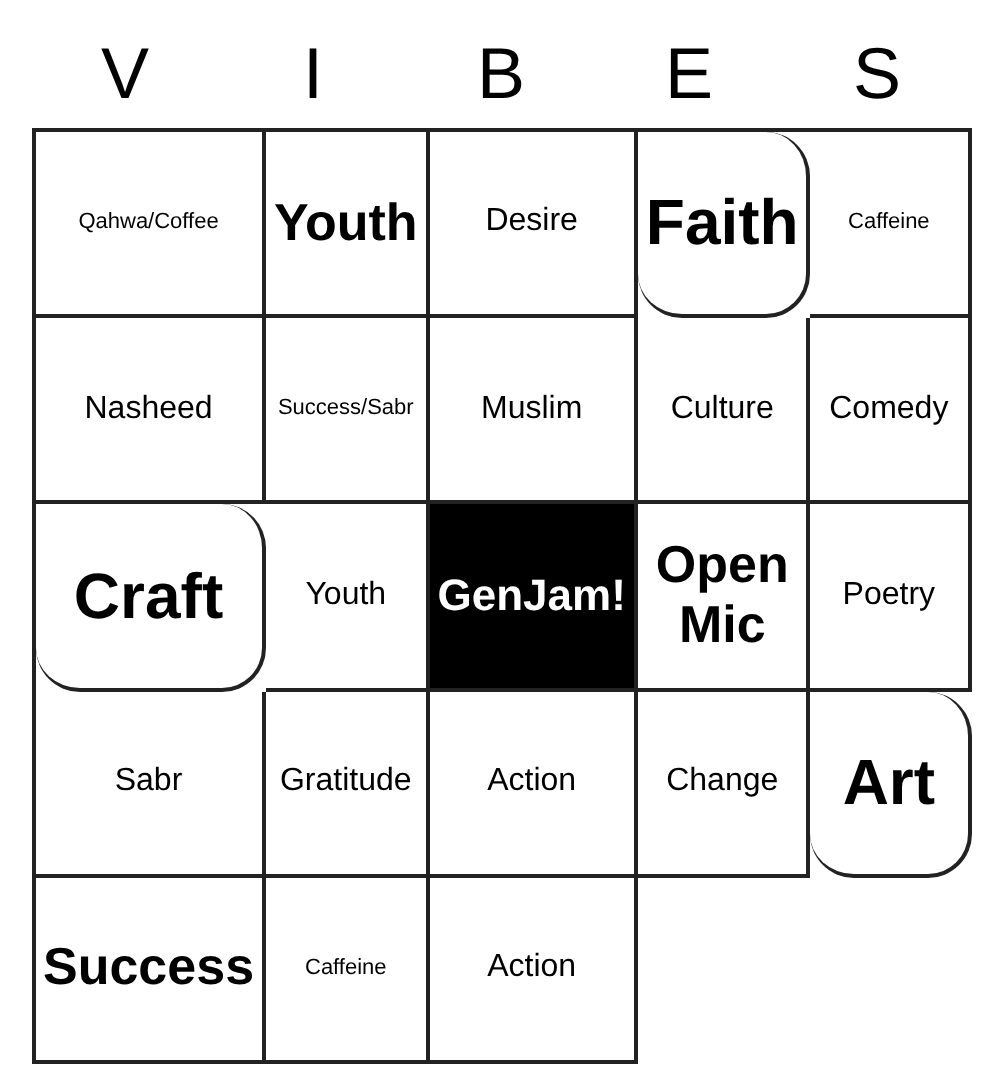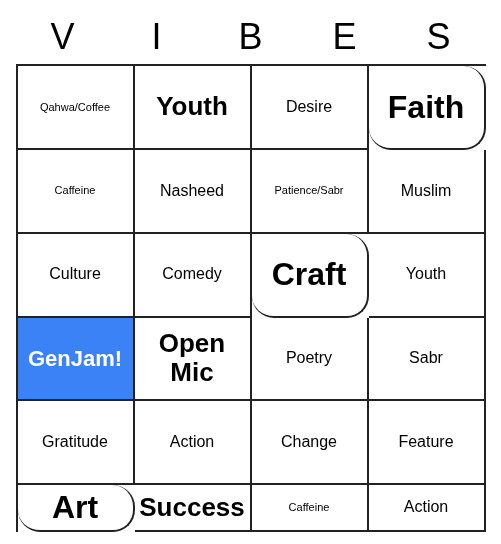--- a/index.html
+++ b/index.html
@@ -27,21 +27,21 @@
     .bingo-header-letter {
       width: 90px;
       text-align: center;
       font-size: 36px;
       font-weight: normal;
       font-family: Arial, sans-serif;
     }
     .bingo-grid {
       flex: 1;
       display: grid;
-      grid-template-columns: repeat(4, 1fr);
+      grid-template-columns: repeat(5, 1fr);
       grid-template-rows: repeat(5, 1fr);
       border-left: 2px solid #222;
       border-top: 2px solid #222;
     }
     .bingo-cell {
       border-right: 2px solid #222;
       border-bottom: 2px solid #222;
       display: flex;
       align-items: center;
       justify-content: center;
@@ -58,21 +58,21 @@
     .cell-large {
       font-size: 26px;
       font-weight: bold;
     }
     .cell-xlarge {
       font-size: 32px;
       font-weight: bold;
       border-radius: 22px;
     }
     .cell-highlight {
-      background-color: #3b82f6;
+      background-color: #000000;
       color: #fff;
       font-size: 22px;
       font-weight: bold;
     }
   </style>
 </head>
 <body>
 
 <div class="bingo-container">
   <div class="bingo-header">
@@ -82,32 +82,31 @@
       <div class="bingo-header-letter">E</div>
       <div class="bingo-header-letter">S</div>
     </div>
   <div class="bingo-grid">
   <div class="bingo-cell cell-small">Qahwa/Coffee</div>
       <div class="bingo-cell cell-large">Youth</div>
       <div class="bingo-cell cell-medium">Desire</div>
       <div class="bingo-cell cell-xlarge">Faith</div>
       <div class="bingo-cell cell-small">Caffeine</div>
       <div class="bingo-cell cell-medium">Nasheed</div>
-      <div class="bingo-cell cell-small">Patience/Sabr</div>
+      <div class="bingo-cell cell-small">Success/Sabr</div>
       <div class="bingo-cell cell-medium">Muslim</div>
       <div class="bingo-cell cell-medium">Culture</div>
       <div class="bingo-cell cell-medium">Comedy</div>
       <div class="bingo-cell cell-xlarge">Craft</div>
       <div class="bingo-cell cell-medium">Youth</div>
       <div class="bingo-cell cell-highlight">GenJam!</div>
       <div class="bingo-cell cell-large">Open Mic</div>
       <div class="bingo-cell cell-medium">Poetry</div>
       <div class="bingo-cell cell-medium">Sabr</div>
       <div class="bingo-cell cell-medium">Gratitude</div>
       <div class="bingo-cell cell-medium">Action</div>
       <div class="bingo-cell cell-medium">Change</div>
-      <div class="bingo-cell cell-medium">Feature</div>
       <div class="bingo-cell cell-xlarge">Art</div>
       <div class="bingo-cell cell-large">Success</div>
       <div class="bingo-cell cell-small">Caffeine</div>
       <div class="bingo-cell cell-medium">Action</div>
     </div>
 </div>
 
 </body></html>

